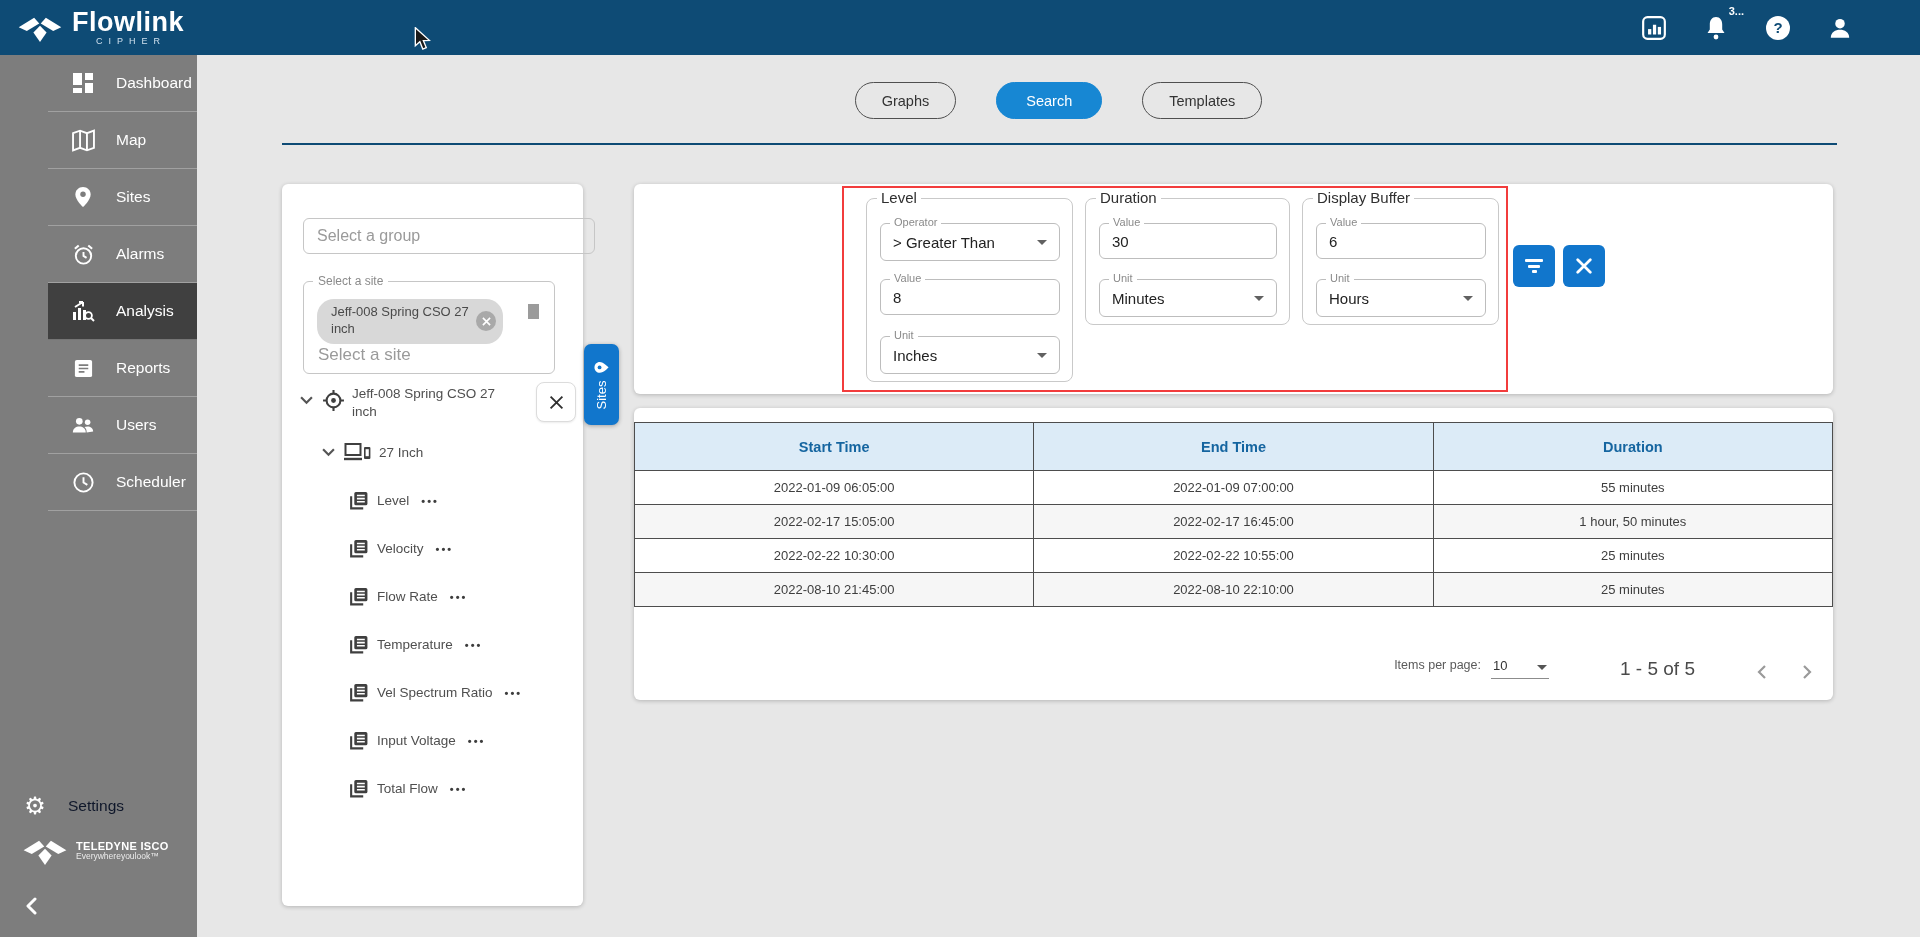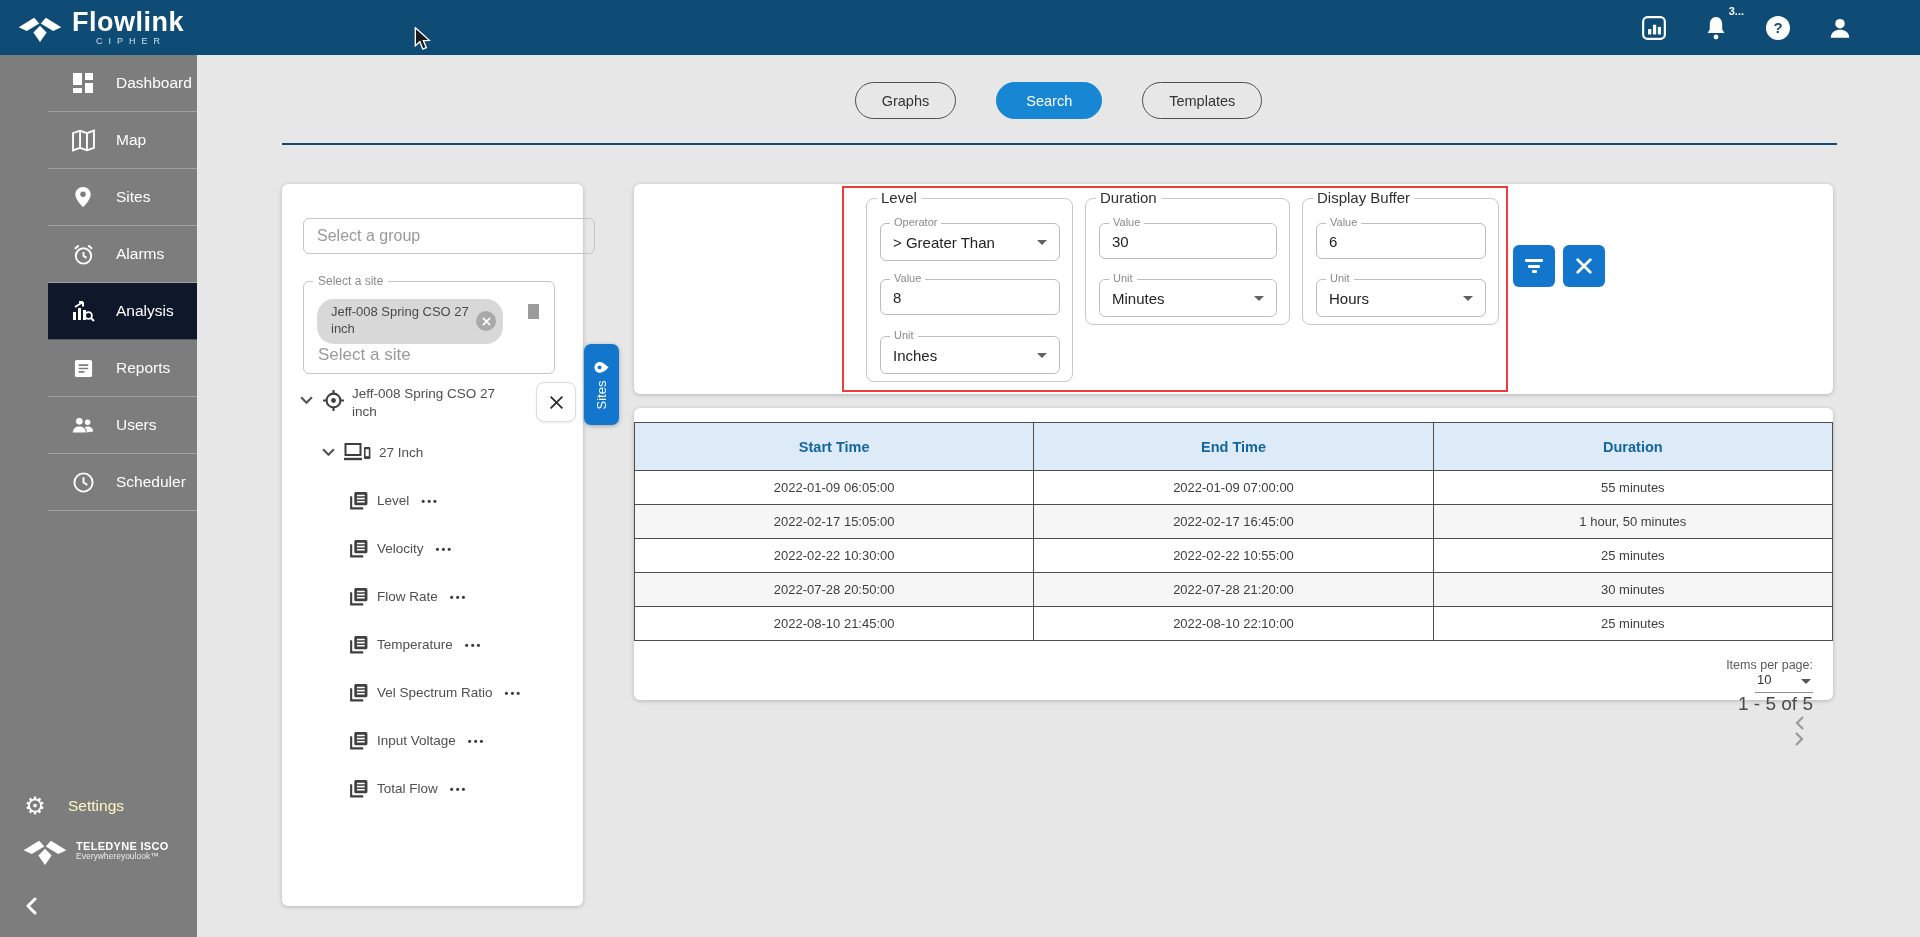--- a/index.html
+++ b/index.html
@@ -16,21 +16,21 @@
   .nav-actions { margin-left:auto; margin-right:66px; display:flex; align-items:center; gap:34px; }
   .nav-icon-btn { position:relative; width:28px; height:28px; display:flex; align-items:center; justify-content:center; cursor:pointer; }
   .badge { position:absolute; top:-9px; right:-14px; color:#fff; font-size:11px; font-weight:bold; }
   .help-circle { width:24px; height:24px; border-radius:50%; background:#fff; color:#0e4b75; font-weight:bold; font-size:15px; display:flex; align-items:center; justify-content:center; }
 
   
   .sidebar { position:absolute; left:0; top:55px; width:197px; height:882px; background:#7d7d7d; z-index:15;padding-left:48px; }
   .side-item { height:57px; display:flex; align-items:center; padding-left:22px; border-bottom:1px solid rgba(255,255,255,.28); cursor:pointer; }
   .side-item .s-icon { width:26px; height:26px; display:flex; align-items:center; justify-content:center; }
   .side-item .s-label { color:#fff; font-size:15.5px; margin-left:20px; }
-  .side-item.active { background:#0f172a; }
+  .side-item.active { background:#404040; }
   .side-settings { position:absolute; left:0; top:722px; width:197px; height:57px; display:flex; align-items:center; padding-left:22px; cursor:pointer; }
   .gear { color:#fff; font-size:24px; width:26px; text-align:center; }
   .side-footer { position:absolute; left:22px; top:782px; display:flex; align-items:center; }
   .tico { width:46px; height:28px; }
   .tico-text { margin-left:8px; line-height:1.15; }
   .tico-brand { color:#fff; font-size:11px; font-weight:bold; letter-spacing:.3px; }
   .tico-tag { color:#ececec; font-size:8.5px; }
   .collapse-btn { position:absolute; left:18px; top:838px; width:26px; height:26px; display:flex; align-items:center; justify-content:center; cursor:pointer; }
 
   
@@ -80,21 +80,21 @@
   .btn-filter { left:1316px; top:190px; }
   .btn-close { left:1366px; top:190px; }
   .filter-lines div { background:#fff; height:3px; border-radius:1px; margin:2.5px auto; }
 
   
   .results { width:100%; margin-top:14px; border-collapse:collapse; table-layout:fixed; }
   .results th { height:48px; background:#dcebf7; color:#1565a0; font-size:14.5px; font-weight:bold; border:1px solid #4d4d4d; text-align:center; }
   .results td { height:34px; font-size:13px; color:#3e3e3e; border:1px solid #4d4d4d; text-align:center; background:#fff; }
   .results tbody tr:nth-child(even) td { background:#f6f6f6; }
 
-  .paginator { position:absolute; right:20px; top:250px; height:32px; display:flex; align-items:flex-end;flex-direction:column; }
+  .paginator { position:absolute; right:12px; top:250px; height:32px; display:flex; align-items:flex-start; }
   .pg-label { font-size:12.5px; color:#5a5a5a; }
   .pg-select { margin-left:10px; width:58px; border-bottom:1px solid #8c8c8c; display:flex; align-items:flex-end; justify-content:space-between; padding:0 2px 5px 2px; cursor:pointer; }
   .pg-select .pg-val { font-size:13px; color:#333; }
   .pg-tri { width:0; height:0; border-left:5px solid transparent; border-right:5px solid transparent; border-top:5px solid #555; margin-bottom:3px; }
   .pg-range { margin-left:71px; font-size:19px; color:#4a4a4a; }
   .pg-nav { margin-left:52px; width:28px; height:28px; display:flex; align-items:center; justify-content:center; cursor:pointer; }
   .pg-nav.next { margin-left:18px; }
 
   .cursor { position:absolute; left:413px; top:27px; z-index:99; pointer-events:none; }
 </style>
@@ -222,21 +222,21 @@
         <svg width="23" height="23" viewBox="0 0 24 24">
             <circle cx="12" cy="12" r="9.5" fill="none" stroke="#fff" stroke-width="2"></circle>
             <path d="M12,6.5 V12 L16,14.5" fill="none" stroke="#fff" stroke-width="2"></path>
           </svg>
       </span>
       <span class="s-label">Scheduler</span>
     </div>
 
     <div class="side-settings">
       <span class="gear">⚙</span>
-      <span class="s-label" style="margin-left:20px;color:#fef9c3;font-size:15.5px;">Settings</span>
+      <span class="s-label" style="margin-left:20px;color:#0f172a;font-size:15.5px;">Settings</span>
     </div>
 
     <div class="side-footer">
       <svg class="tico" viewBox="0 0 60 38">
         <polygon points="1,18 22,5 29,13 12,23" fill="#fff"></polygon>
         <polygon points="59,18 38,5 31,13 48,23" fill="#fff"></polygon>
         <polygon points="21,25 30,16 39,25 30,38" fill="#fff"></polygon>
       </svg>
       <div class="tico-text">
         <div class="tico-brand">TELEDYNE ISCO</div>
@@ -464,25 +464,20 @@
             <td>2022-02-17 15:05:00</td>
             <td>2022-02-17 16:45:00</td>
             <td>1 hour, 50 minutes</td>
           </tr>
           <tr>
             <td>2022-02-22 10:30:00</td>
             <td>2022-02-22 10:55:00</td>
             <td>25 minutes</td>
           </tr>
           <tr>
-            <td>2022-07-28 20:50:00</td>
-            <td>2022-07-28 21:20:00</td>
-            <td>30 minutes</td>
-          </tr>
-          <tr>
             <td>2022-08-10 21:45:00</td>
             <td>2022-08-10 22:10:00</td>
             <td>25 minutes</td>
           </tr>
         </tbody>
       </table>
 
       <div class="paginator">
         <span class="pg-label">Items per page:</span>
         <span class="pg-select">

